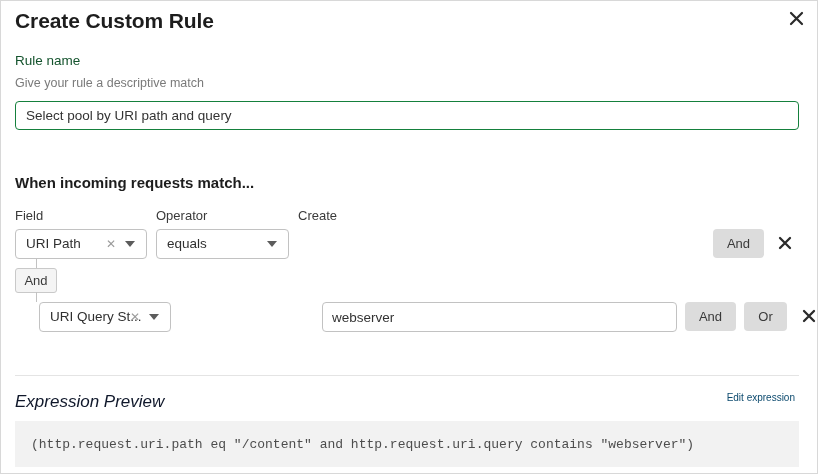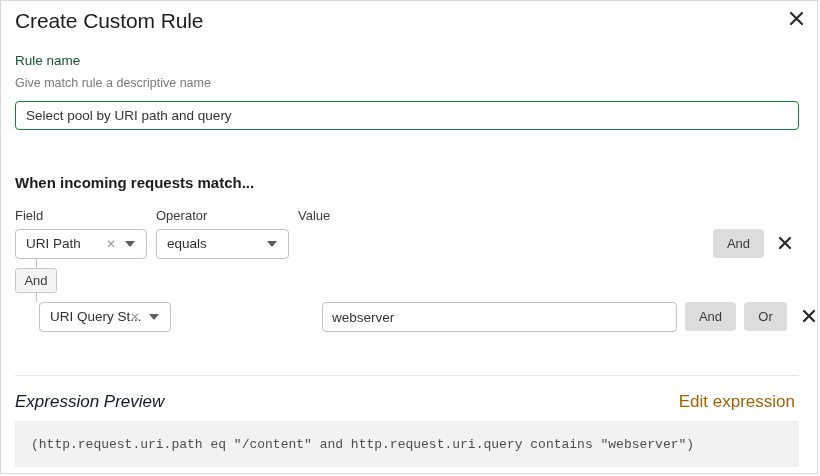--- a/index.html
+++ b/index.html
@@ -24,21 +24,21 @@
     background: #ffffff;
     box-sizing: border-box;
   }
 
   
   .modal-title {
     position: absolute;
     left: 14px;
     top: 8px;
     font-size: 21px;
-    font-weight: normal;
+    font-weight: bold;
     color: #1d1d1d;
     letter-spacing: -0.1px;
   }
   .close-icon {
     position: absolute;
     right: 10px;
     top: 6px;
     width: 22px;
     height: 22px;
     display: flex;
@@ -237,22 +237,22 @@
     left: 14px;
     top: 391px;
     font-size: 17px;
     color: #0f172a;
     font-style: italic;
   }
   #edit-expression-link {
     position: absolute;
     right: 22px;
     top: 391px;
-    font-size: 17px;
-    color: #a16207;
+    font-size: 10px;
+    color: #0c4a6e;
     cursor: pointer;
     text-decoration: none;
   }
   #expr-code-box {
     position: absolute;
     left: 14px;
     top: 420px;
     width: 784px;
     height: 46px;
     box-sizing: border-box;
@@ -274,28 +274,28 @@
 <div class="modal">
 
   <div class="modal-title">Create Custom Rule</div>
   <div class="close-icon">
     <svg width="15" height="15" viewBox="0 0 15 15" aria-hidden="true">
       <path d="M2 2 L13 13 M13 2 L2 13" stroke="currentColor" stroke-width="2.2" stroke-linecap="round"></path>
     </svg>
   </div>
 
   <div class="field-label" id="rule-name-label">Rule name</div>
-  <div class="field-hint" id="rule-name-hint">Give match rule a descriptive name</div>
+  <div class="field-hint" id="rule-name-hint">Give your rule a descriptive match</div>
   <input class="text-input" id="rule-name-input" type="text" value="Select pool by URI path and query" style="">
 
   <div class="section-heading">When incoming requests match...</div>
 
   <div class="col-head" id="col-field">Field</div>
   <div class="col-head" id="col-operator">Operator</div>
-  <div class="col-head" id="col-value">Value</div>
+  <div class="col-head" id="col-value">Create</div>
 
   <div class="cond-row" id="cond-row-0">
     <div class="select-box field-select">
       <span class="sel-text">URI Path</span>
       <span class="clear-icon">✕</span>
       <span class="chevron-icon"></span>
     </div>
     <div class="select-box operator-select">
       <span class="sel-text">equals</span>
       <span class="chevron-icon"></span>

